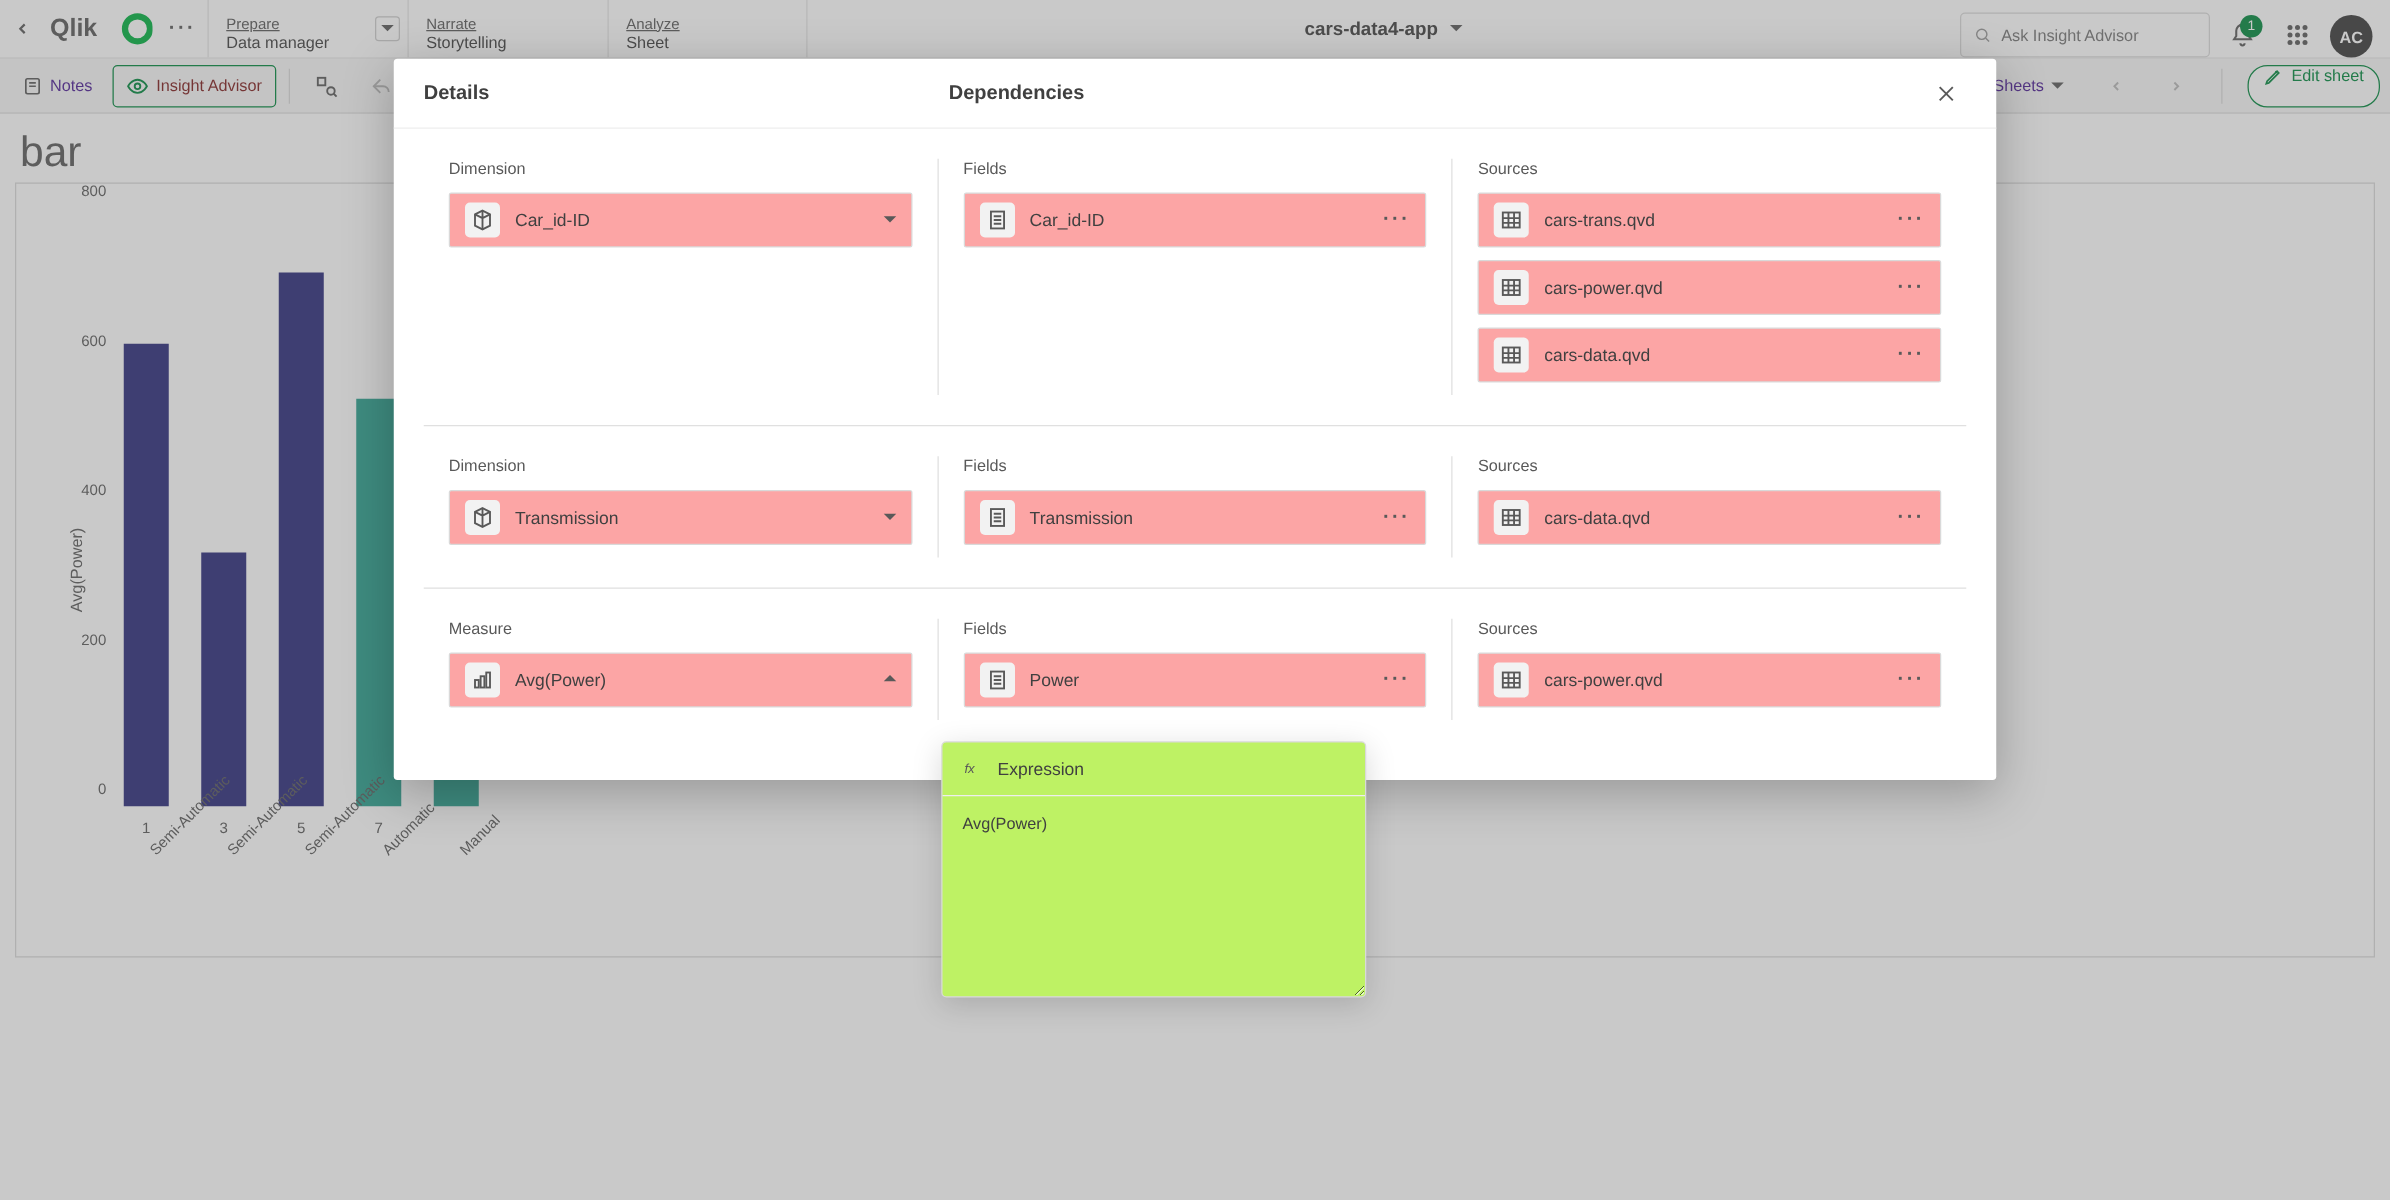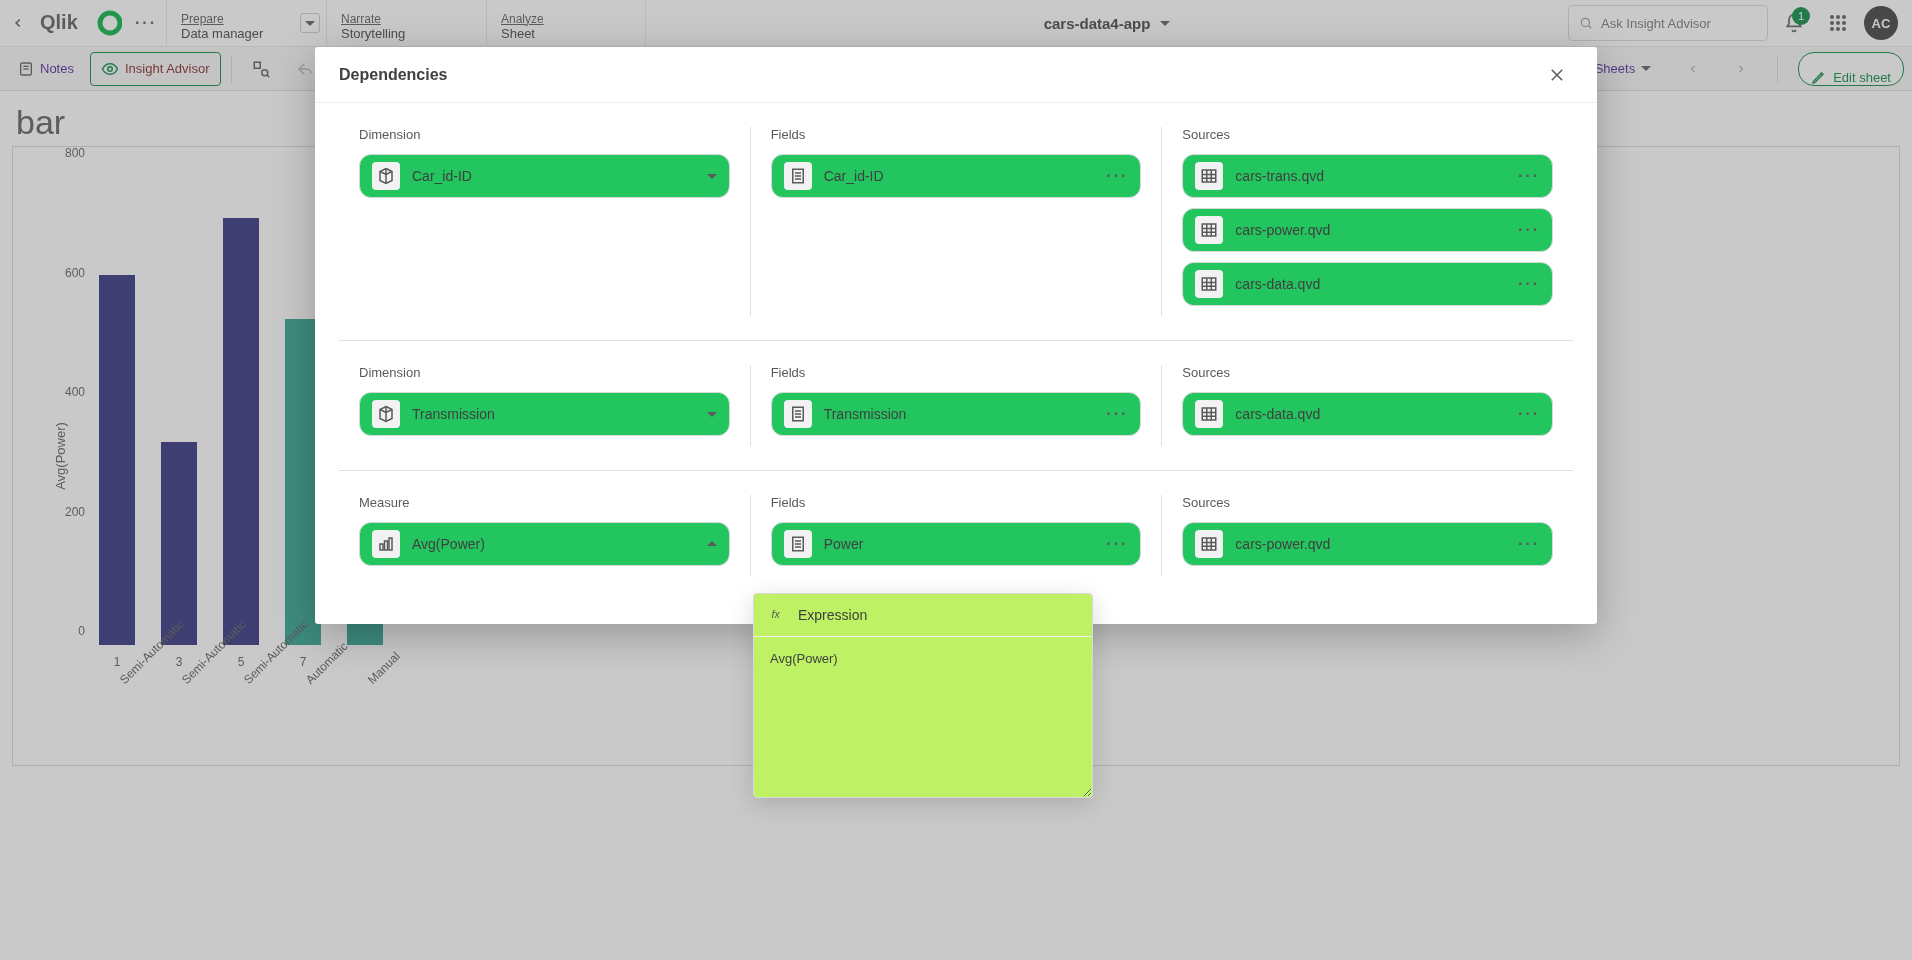--- a/index.html
+++ b/index.html
@@ -13,35 +13,35 @@
 .three-dots { width: 40px; display:flex; align-items:center; justify-content:center; color:#595959;}
 .tab-group { display:flex; }
 .top-tab { border-left:1px solid #e6e6e6; padding:7px 14px 0 14px; display:flex; flex-direction:column; justify-content:center; min-width:160px;}
 .top-tab .small { font-size:12px; color:#595959; line-height:14px;text-decoration:underline;}
 .top-tab .big { font-size:13px; color:#404040; line-height:16px;}
 .top-tab.wdd { position:relative; }
 .top-tab .dd { position:absolute; right:6px; top:50%; transform:translateY(-50%); width:20px;height:20px;border:1px solid #ccc;border-radius:3px;display:flex;align-items:center;justify-content:center;color:#595959;}
 .top-tab:last-of-type{border-right:1px solid #e6e6e6;}
 .app-title { flex:1; display:flex; align-items:center; justify-content:center; gap:10px; }
 .app-title-text { font-size:15px; font-weight:600; color:#404040;}
-.right-cluster { display:flex; align-items:center; gap:8px; padding-right:14px;}
+.right-cluster { display:flex; align-items:flex-end; gap:8px; padding-right:14px;}
 .search-box { width:200px; height:36px; border:1px solid #d9d9d9; border-radius:4px; display:flex; align-items:center; padding:0 10px; gap:8px; color:#999;}
 .search-box input { border:none; outline:none; font-size:13px; color:#595959; width:100%; background:transparent;}
 .bell { position:relative; width:36px;height:36px;display:flex;align-items:center;justify-content:center;color:#595959;}
 .badge { position:absolute; top:2px; right:2px; background:#00873d;color:#fff;border-radius:50%;width:18px;height:18px;font-size:11px;display:flex;align-items:center;justify-content:center;}
 .grid-icon{width:36px;height:36px;display:flex;align-items:center;justify-content:center;color:#595959;}
 .avatar{width:34px;height:34px;border-radius:50%;background:#3a3a3a;color:#fff;font-size:13px;display:flex;align-items:center;justify-content:center;font-weight:600;}
 
 
 .toolbar { height:44px; background:#f7f7f7; border-bottom:1px solid #d9d9d9; display:flex; align-items:center; padding:0 8px; gap:6px;}
 .tb-btn { height:34px; display:flex;align-items:center;gap:6px;padding:0 10px;border-radius:4px;font-size:13px;color:#4c1d95;}
 .tb-btn.insight { border:1px solid #00873d; color:#7f1d1d;}
 .tb-sep { width:1px; height:28px; background:#d9d9d9; margin:0 4px;}
 .tb-right { margin-left:auto; display:flex; align-items:center; gap:16px;}
-.edit-btn { height:34px; border:1px solid #00873d; color:#00873d; background:#fff; border-radius:16px; padding:0 12px; display:flex;align-items:flex-end;gap:6px;font-size:13px;}
+.edit-btn { height:34px; border:1px solid #00873d; color:#00873d; background:#fff; border-radius:16px; padding:0 12px; display:flex;align-items:flex-start;gap:6px;font-size:13px;}
 
 
 .sheet-area { position:absolute; top:91px; left:0; right:0; bottom:0; background:#fff; padding:12px;}
 .sheet-title { font-size:34px; color:#595959; font-weight:400; padding:0 0 4px 4px;}
 .chart-card { border:1px solid #d9d9d9; height:620px; position:relative; background:#fff;}
 .y-label { position:absolute; left:14px; top:50%; transform:translateY(-50%) rotate(-90deg); font-size:13px; color:#595959;}
 .y-ticks { position:absolute; left:36px; top:20px; bottom:120px; width:40px;}
 .y-tick { position:absolute; right:4px; font-size:12px; color:#595959; transform:translateY(-50%);}
 .bars { position:absolute; left:86px; right:20px; top:20px; bottom:120px; display:flex; align-items:flex-end; gap:26px;}
 .bar { width:36px;}
@@ -56,21 +56,21 @@
 .modal-hd { height:56px; display:flex; align-items:center; padding:0 24px; border-bottom:1px solid #eee;}
 .modal-hd .title { font-size:16px; font-weight:600; color:#404040; width:420px;}
 .modal-hd .subtitle { font-size:16px; font-weight:600; color:#404040;}
 .modal-hd .close { margin-left:auto; width:32px;height:32px;display:flex;align-items:center;justify-content:center;color:#595959;cursor:pointer;}
 .modal-body { padding:24px;}
 .dep-row { display:flex; gap:0; padding:0 0 24px 0;}
 .dep-row + .dep-row { border-top:1px solid #e0e0e0; padding-top:24px;}
 .col { flex:1; padding:0 20px; }
 .col + .col { border-left:1px solid #e0e0e0;}
 .col-label { font-size:13px; color:#595959; margin-bottom:12px;}
-.card { border:1px solid #d9d9d9; border-radius:12px; height:44px; display:flex; align-items:center; padding:0 12px; gap:12px; margin-bottom:10px; background:#22c55e;}
+.card { border:1px solid #d9d9d9; border-radius:2px; height:44px; display:flex; align-items:center; padding:0 12px; gap:12px; margin-bottom:10px; background:#fca5a5;}
 .card .ic { width:28px;height:28px;border-radius:4px;background:#f2f2f2;display:flex;align-items:center;justify-content:center;color:#595959;}
 .card .txt { font-size:14px; color:#404040;}
 .card .tail { margin-left:auto; color:#595959;}
 .expr-pop { position:absolute; width:340px; background:#bef264; border:1px solid #d9d9d9; border-radius:4px; box-shadow:0 6px 24px rgba(0,0,0,.15); }
 .expr-hd { display:flex; align-items:center; gap:10px; padding:12px 16px; border-bottom:1px solid #eee; font-size:14px; color:#404040;}
 .expr-body { padding:14px 16px; font-size:13px; color:#404040; min-height:160px; resize: both; overflow:auto;}
 
 svg { display:block; }
 .chev::before{content:"";display:inline-block;border:5px solid transparent;border-top-color:#595959;transform:translateY(3px);}
 .chev-up::before{content:"";display:inline-block;border:5px solid transparent;border-bottom-color:#595959;transform:translateY(-3px);}
@@ -258,20 +258,21 @@
           <div class="num"></div>
           <div class="rot">Manual</div>
         </div>
       </div>
   </div>
 </div>
 
 <div class="overlay">
   <div class="modal">
     <div class="modal-hd">
+      <div class="title">Details</div>
       <div class="subtitle">Dependencies</div>
       <div class="close">
         <svg width="18" height="18" viewBox="0 0 24 24" stroke="#595959" stroke-width="2">
             <line x1="5" y1="5" x2="19" y2="19"></line>
             <line x1="19" y1="5" x2="5" y2="19"></line>
           </svg>
       </div>
     </div>
     <div class="modal-body" id="modal-body" style="position:relative;">
 

